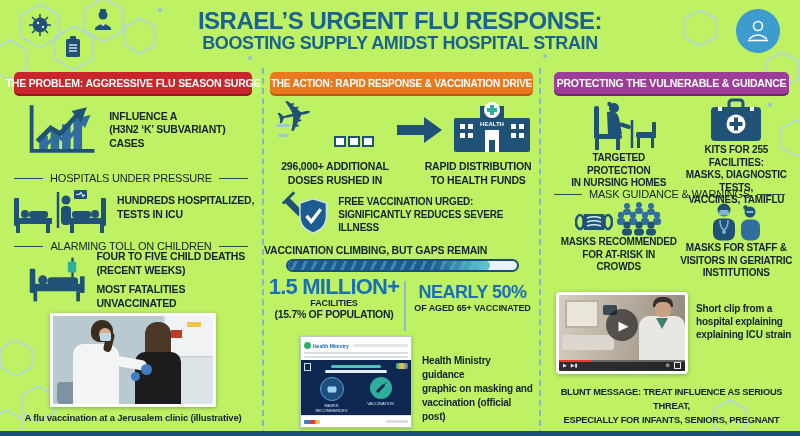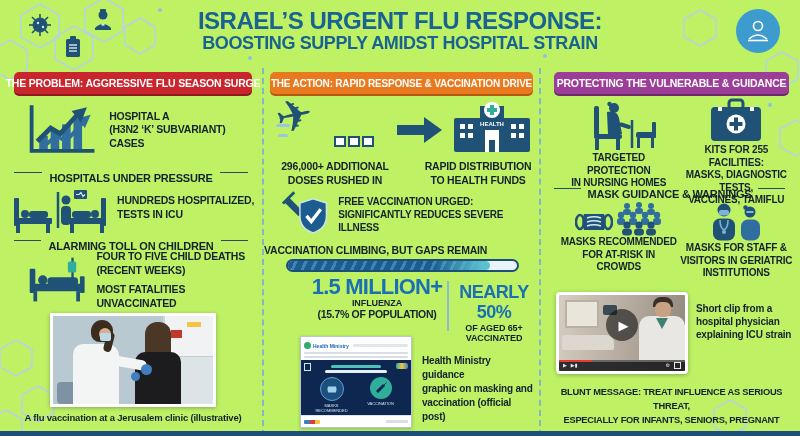--- a/index.html
+++ b/index.html
@@ -17,22 +17,22 @@
   .col-problem{left:8px;width:250px;}
   .col-action{left:262px;width:275px;border-left:2px dashed #85b4cf;border-right:2px dashed #85b4cf;}
   .col-protect{left:548px;width:247px;}
   .banner{position:absolute;top:4px;left:6px;right:6px;height:22px;border-radius:5px;
           display:flex;align-items:center;justify-content:center;color:#fff;font-weight:bold;
           font-size:10.5px;letter-spacing:-0.2px;white-space:nowrap;}
   .banner-red{background:#c9252c;box-shadow:0 2px 0 #8e1a1f;}
   .banner-orange{background:#e8791f;box-shadow:0 2px 0 #b65a12;font-size:10px;}
   .banner-purple{background:#9c3e97;box-shadow:0 2px 0 #6f2a6c;}
   .lbl{font-size:10.5px;font-weight:bold;letter-spacing:-0.2px;line-height:1.3;color:#15222d;}
-  .divider{position:absolute;left:6px;right:10px;display:flex;gap:7px;
-           font-size:11px;font-weight:bold;letter-spacing:-0.2px;white-space:nowrap;}
+  .divider{position:absolute;left:6px;right:10px;display:flex;align-items:center;gap:7px;
+           font-size:11px;font-weight:normal;letter-spacing:-0.2px;white-space:nowrap;}
   .divider::before,.divider::after{content:"";flex:1;border-top:1.5px solid #2b4a63;}
   
   .p-row{position:absolute;display:flex;align-items:center;gap:9px;}
   .p-row1{top:30px;left:16px;right:2px;}
   .p-div1{top:104px;}
   .p-row2{top:114px;left:4px;right:2px;}
   .p-div2{top:172px;}
   .p-row3{top:182px;left:18px;right:2px;}
   .gap-top{margin-top:6px;}
   .photo{position:absolute;top:245px;left:42px;width:160px;height:88px;border:3px solid #fff;
@@ -54,21 +54,21 @@
   .a-lab2{position:absolute;top:92px;left:158px;width:112px;text-align:center;}
   .a-free{position:absolute;top:122px;left:18px;right:4px;display:flex;align-items:center;gap:9px;}
   .free-lbl{font-size:10px;}
   .a-climb{position:absolute;top:176px;left:0;right:0;font-size:10.5px;
            font-weight:bold;letter-spacing:-0.2px;}
   .a-progress{position:absolute;top:191px;left:22px;right:20px;height:9px;border:2px solid #1b4e79;
               border-radius:8px;background:#eaf3f8;}
   .a-fill{height:100%;border-radius:6px;
           background-image:linear-gradient(90deg,rgba(91,192,207,0) 72%,#5bc0cf 96%),
           repeating-linear-gradient(115deg,#1d5c8f 0px,#1d5c8f 6px,#3c85b5 6px,#3c85b5 9px);}
-  .a-stats{position:absolute;top:208px;left:0;right:0;display:flex;align-items:flex-start;margin-left:43px;}
+  .a-stats{position:absolute;top:208px;left:0;right:0;display:flex;align-items:flex-start;}
   .stat1{width:140px;text-align:center;}
   .stat2{flex:1;text-align:center;padding-top:7px;}
   .stat-val{font-size:22px;font-weight:bold;color:#1a6fb5;letter-spacing:-0.8px;line-height:1.0;}
   .stat-val2{font-size:18px;font-weight:bold;color:#1a6fb5;letter-spacing:-0.5px;line-height:1.1;}
   .stat-sub{font-size:9px;font-weight:bold;letter-spacing:-0.1px;}
   .stat-sub2{font-size:10.5px;font-weight:bold;letter-spacing:-0.3px;}
   .stat-divider{width:2px;background:#8fb8d1;height:50px;margin-top:5px;}
   
   .post{position:absolute;top:268px;left:36px;width:112px;height:92px;background:#fff;
         border:1px solid #b9c7d0;box-shadow:0 1px 3px rgba(20,40,60,.3);box-sizing:border-box;
@@ -237,21 +237,21 @@
           <rect x="40" y="26" width="9" height="28"></rect>
             <rect x="52" y="20" width="9" height="34"></rect>
         </g>
         <polyline points="20,50 34,38 44,44 62,24" stroke="#2f6e9e" stroke-width="4" fill="none"></polyline>
         <polygon points="56,20 70,16 64,30" fill="#2f6e9e"></polygon>
         <polyline points="14,44 28,30 38,36 56,16" stroke="#1f5276" stroke-width="5" fill="none"></polyline>
         <polygon points="50,12 66,8 60,24" fill="#1f5276"></polygon>
         <path d="M8,6 L8,54 L74,54" stroke="#1f5276" stroke-width="4" fill="none"></path>
       </svg>
       <div class="lbl">
-        <div>HOSPITAL A</div>
+        <div>INFLUENCE A</div>
         <div>(H3N2 ‘K’ SUBVARIANT) CASES</div>
       </div>
     </div>
 
     <div class="divider p-div1">
       <span>HOSPITALS UNDER PRESSURE</span>
     </div>
 
     <div class="p-row p-row2">
       <svg width="96" height="52" viewBox="0 0 96 52">
@@ -390,21 +390,21 @@
     </div>
 
     <div class="a-climb">VACCINATION CLIMBING, BUT GAPS REMAIN</div>
     <div class="a-progress">
       <div class="a-fill" style="width: 88%;"></div>
     </div>
 
     <div class="a-stats">
       <div class="stat1">
         <div class="stat-val">1.5 MILLION+</div>
-        <div class="stat-sub">INFLUENZA</div>
+        <div class="stat-sub">FACILITIES</div>
         <div class="stat-sub2">(15.7% OF POPULATION)</div>
       </div>
       <div class="stat-divider"></div>
       <div class="stat2">
         <div class="stat-val2">NEARLY 50%</div>
         <div class="stat-sub">OF AGED 65+ VACCINATED</div>
       </div>
     </div>
 
     <div class="post">
@@ -589,21 +589,21 @@
           <span>▶▮</span>
         </span>
         <span class="v-ctrl">
           <span>⚙</span>
           <span class="fs-box"></span>
         </span>
       </div>
     </div>
     <div class="v-caption">
       <div>Short clip from a</div>
-      <div>hospital physician</div>
+      <div>hospital explaining</div>
       <div>explaining ICU strain</div>
     </div>
 
     <div class="blunt">
       <div>BLUNT MESSAGE: TREAT INFLUENCE AS SERIOUS THREAT,</div>
       <div>ESPECIALLY FOR INFANTS, SENIORS, PREGNANT WOMEN,</div>
 
     </div>
   </section>
 

